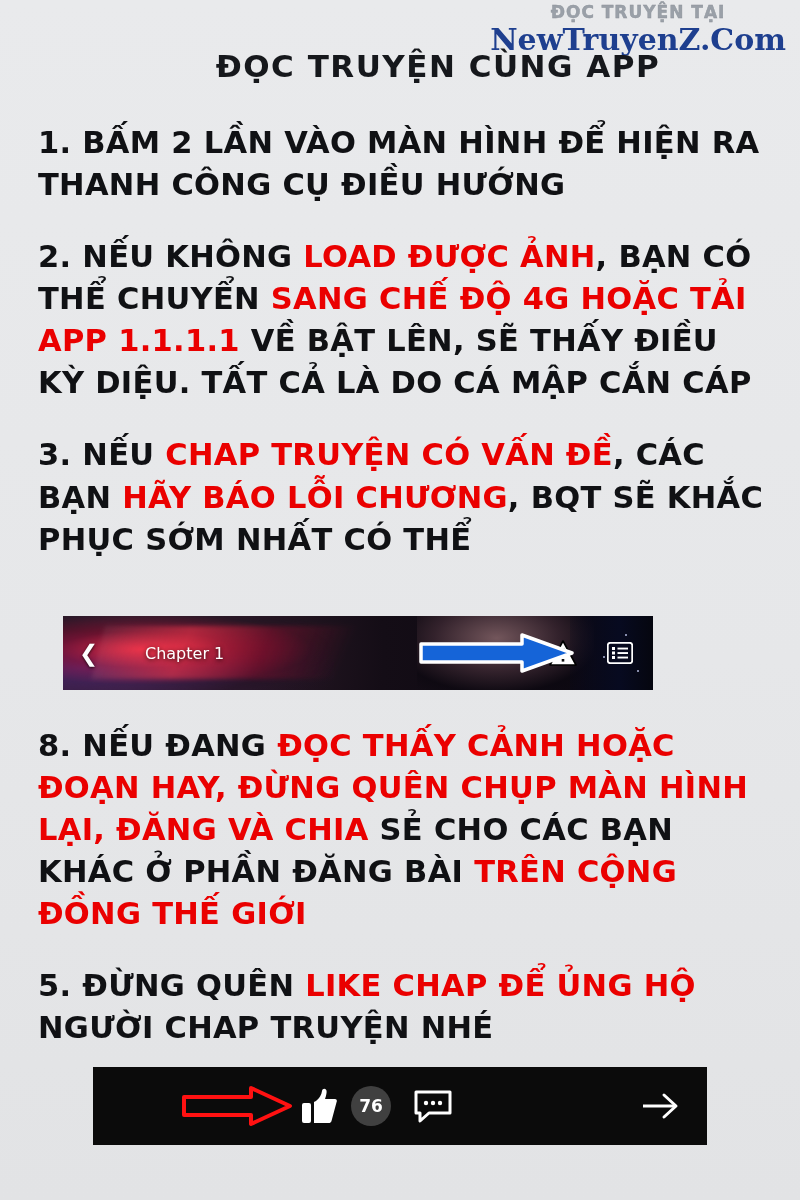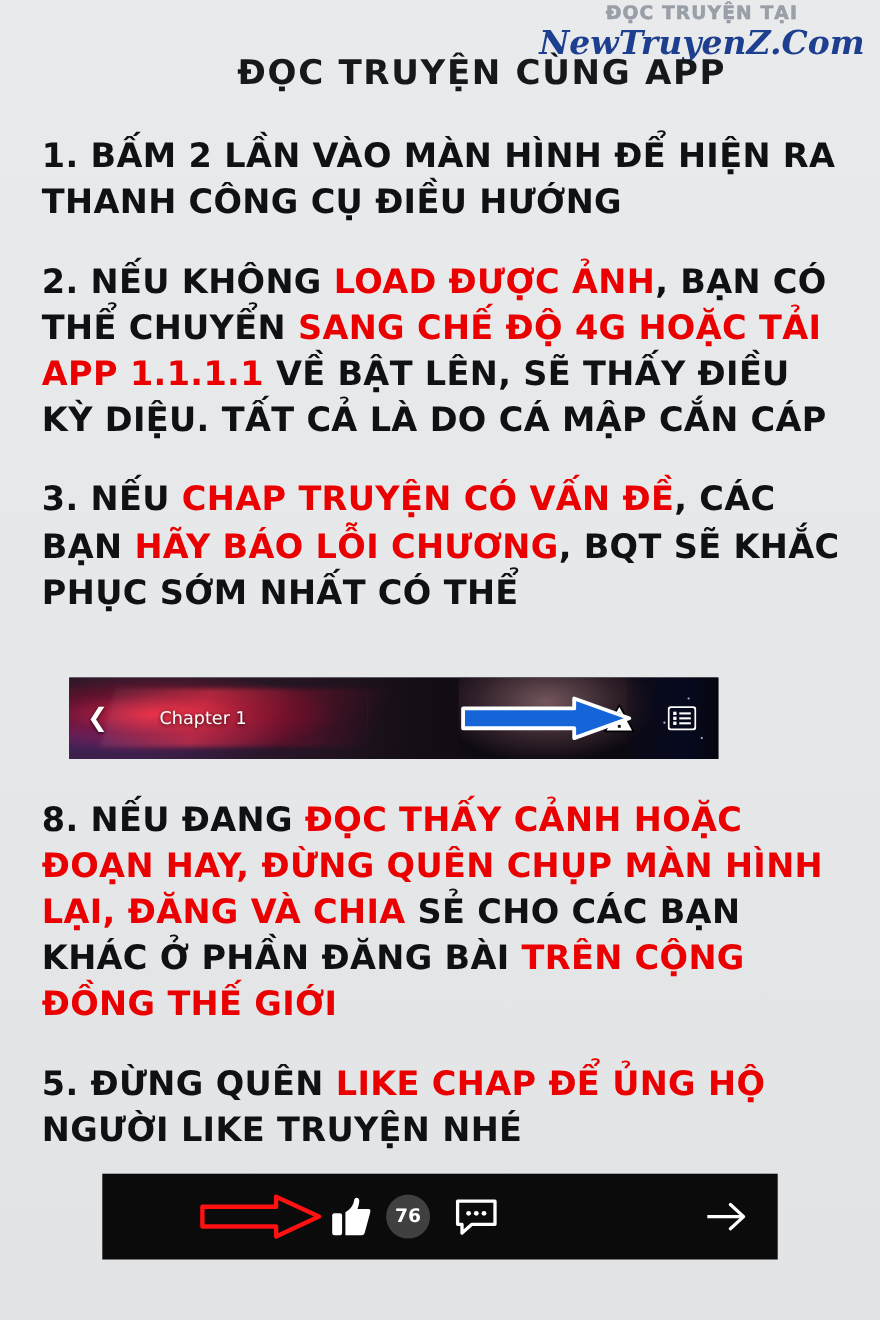--- a/index.html
+++ b/index.html
@@ -38,21 +38,20 @@
     color: #9aa0a8;
     -webkit-text-stroke: 0.4px #8b9199;
   }
   .wm-main {
     font-family: "DejaVu Serif", serif;
     font-weight: bold;
     font-size: 30px;
     color: #1e3f8f;
     letter-spacing: 0px;
     margin-top: 2px;
-    font-style: italic;
   }
 
   
   .heading {
     position: absolute;
     top: 48px;
     left: 0;
     width: 800px;
     text-align: center;
     font-family: "DejaVu Sans", sans-serif;
@@ -256,21 +255,21 @@
       <span>3. NẾU </span><span class="red">CHAP TRUYỆN CÓ VẤN ĐỀ</span><span>, CÁC BẠN </span><span class="red">HÃY BÁO LỖI CHƯƠNG</span><span>, BQT SẼ KHẮC PHỤC SỚM NHẤT CÓ THỂ</span>
     </div>
 
     <div style="height:140px"></div>
 
     <div class="block">
       <span>8. NẾU ĐANG </span><span class="red">ĐỌC THẤY CẢNH HOẶC ĐOẠN HAY, ĐỪNG QUÊN CHỤP MÀN HÌNH LẠI, ĐĂNG VÀ CHIA</span><span> SẺ CHO CÁC BẠN KHÁC Ở PHẦN ĐĂNG BÀI </span><span class="red">TRÊN CỘNG ĐỒNG THẾ GIỚI</span>
     </div>
 
     <div class="block">
-      <span>5. ĐỪNG QUÊN </span><span class="red">LIKE CHAP ĐỂ ỦNG HỘ</span><span> NGƯỜI LIKE TRUYỆN NHÉ</span>
+      <span>5. ĐỪNG QUÊN </span><span class="red">LIKE CHAP ĐỂ ỦNG HỘ</span><span> NGƯỜI CHAP TRUYỆN NHÉ</span>
     </div>
   </div>
 
   <div class="chapter-bar-wrap">
     <div class="chapter-bar">
       <div class="cb-left-glow"></div>
       <div class="cb-streak"></div>
       <div class="cb-right-fig"></div>
       <div class="cb-right-night"></div>
       <div class="cb-star" style="right:26px; top:18px;"></div>

